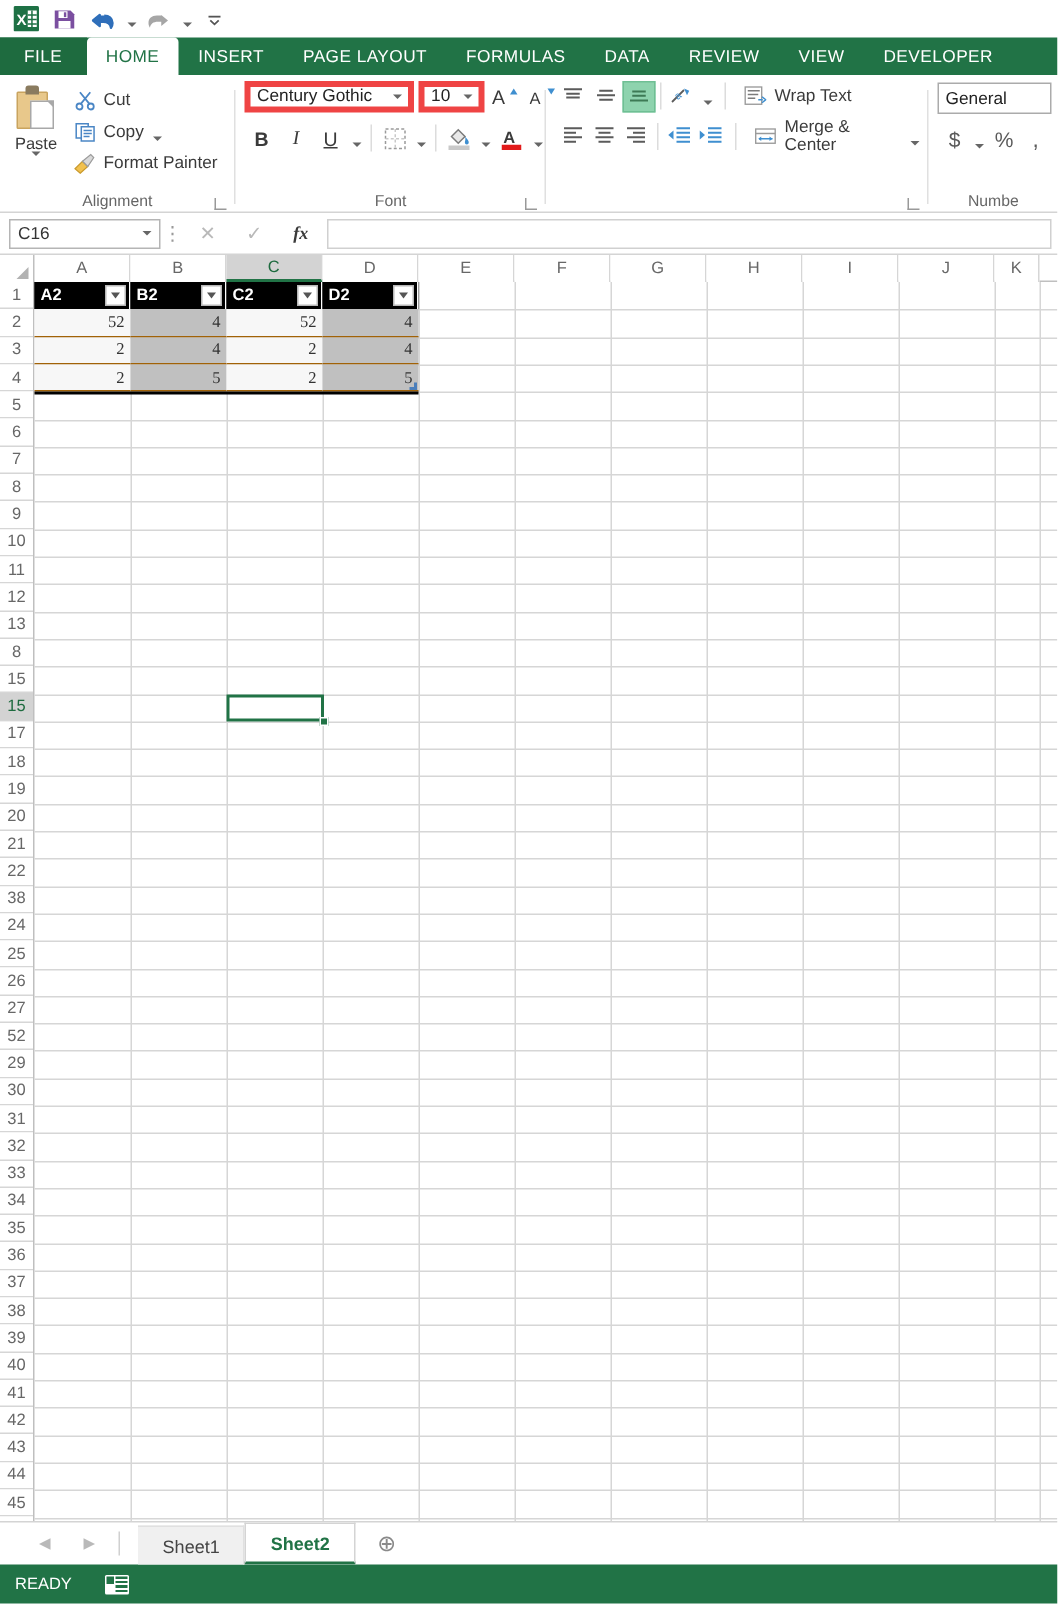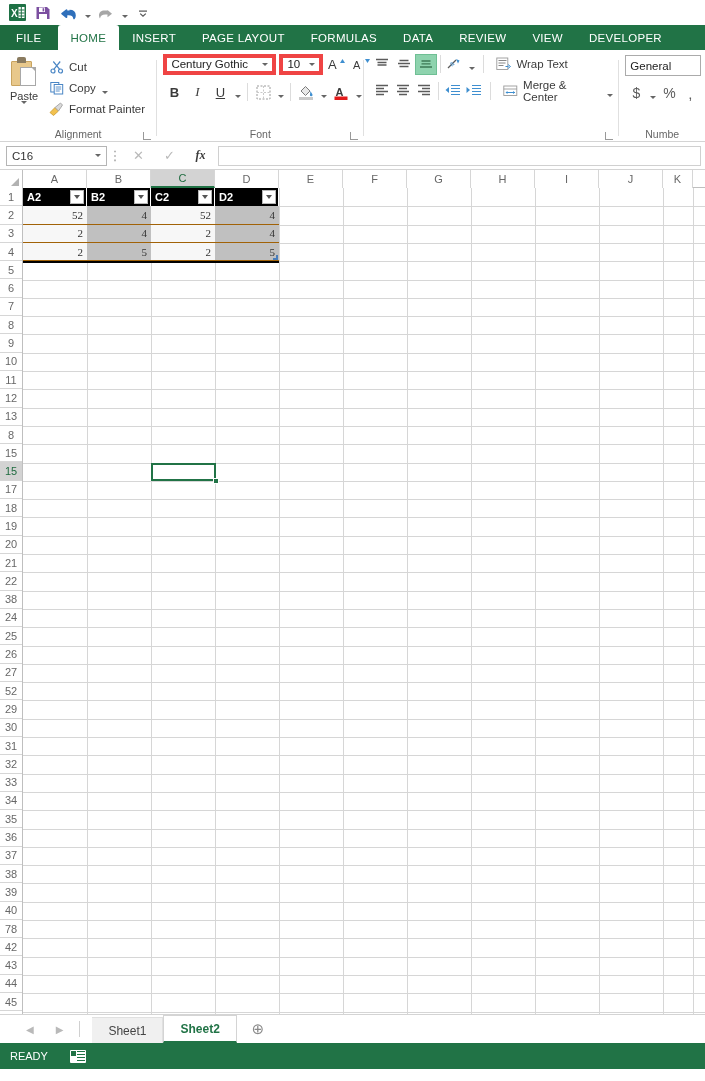--- a/index.html
+++ b/index.html
@@ -685,21 +685,21 @@
           <div class="rowhead">31</div>
           <div class="rowhead">32</div>
           <div class="rowhead">33</div>
           <div class="rowhead">34</div>
           <div class="rowhead">35</div>
           <div class="rowhead">36</div>
           <div class="rowhead">37</div>
           <div class="rowhead">38</div>
           <div class="rowhead">39</div>
           <div class="rowhead">40</div>
-          <div class="rowhead">78</div>
+          <div class="rowhead">41</div>
           <div class="rowhead">42</div>
           <div class="rowhead">43</div>
           <div class="rowhead">44</div>
           <div class="rowhead">45</div>
           <div class="rowhead">46</div>
         </div>
       <div class="cells" id="cells">
 
       <div class="gridline-v" style="left: 64px;"></div>
           <div class="gridline-v" style="left: 128px;"></div>

